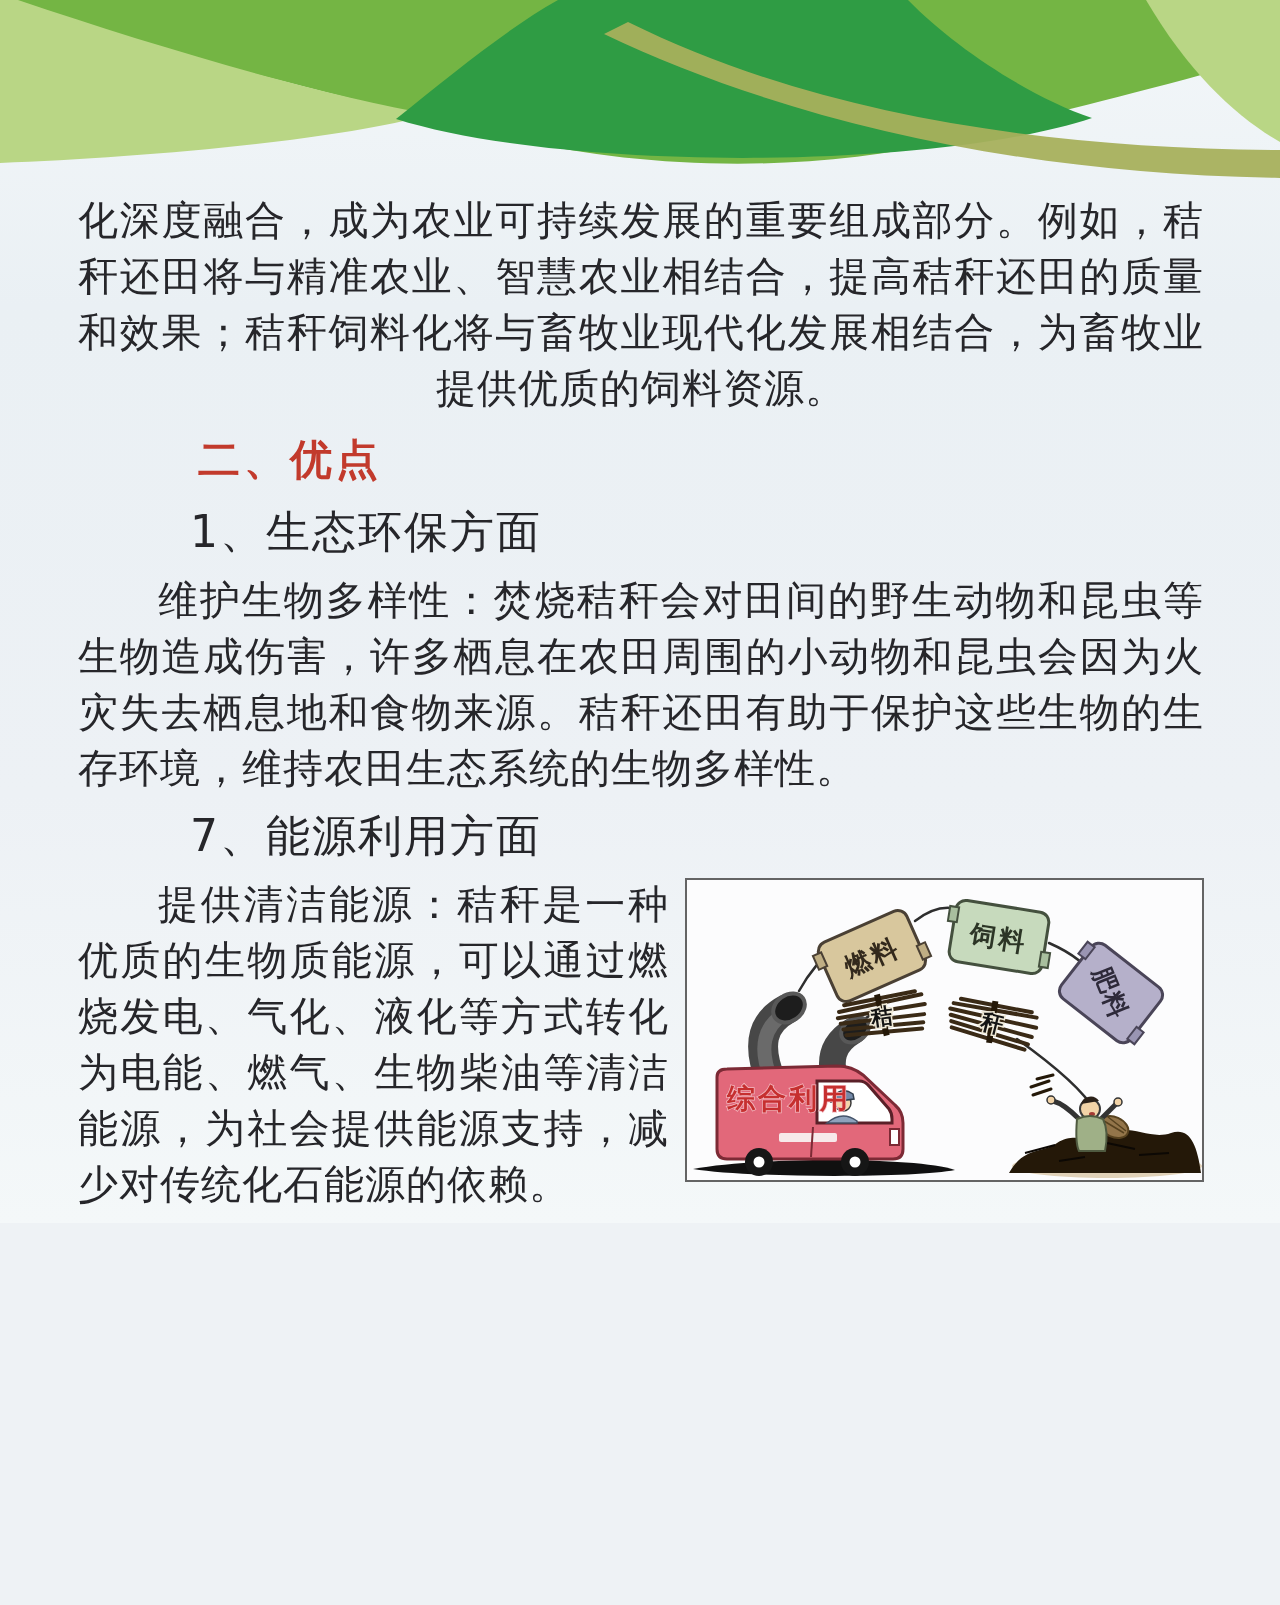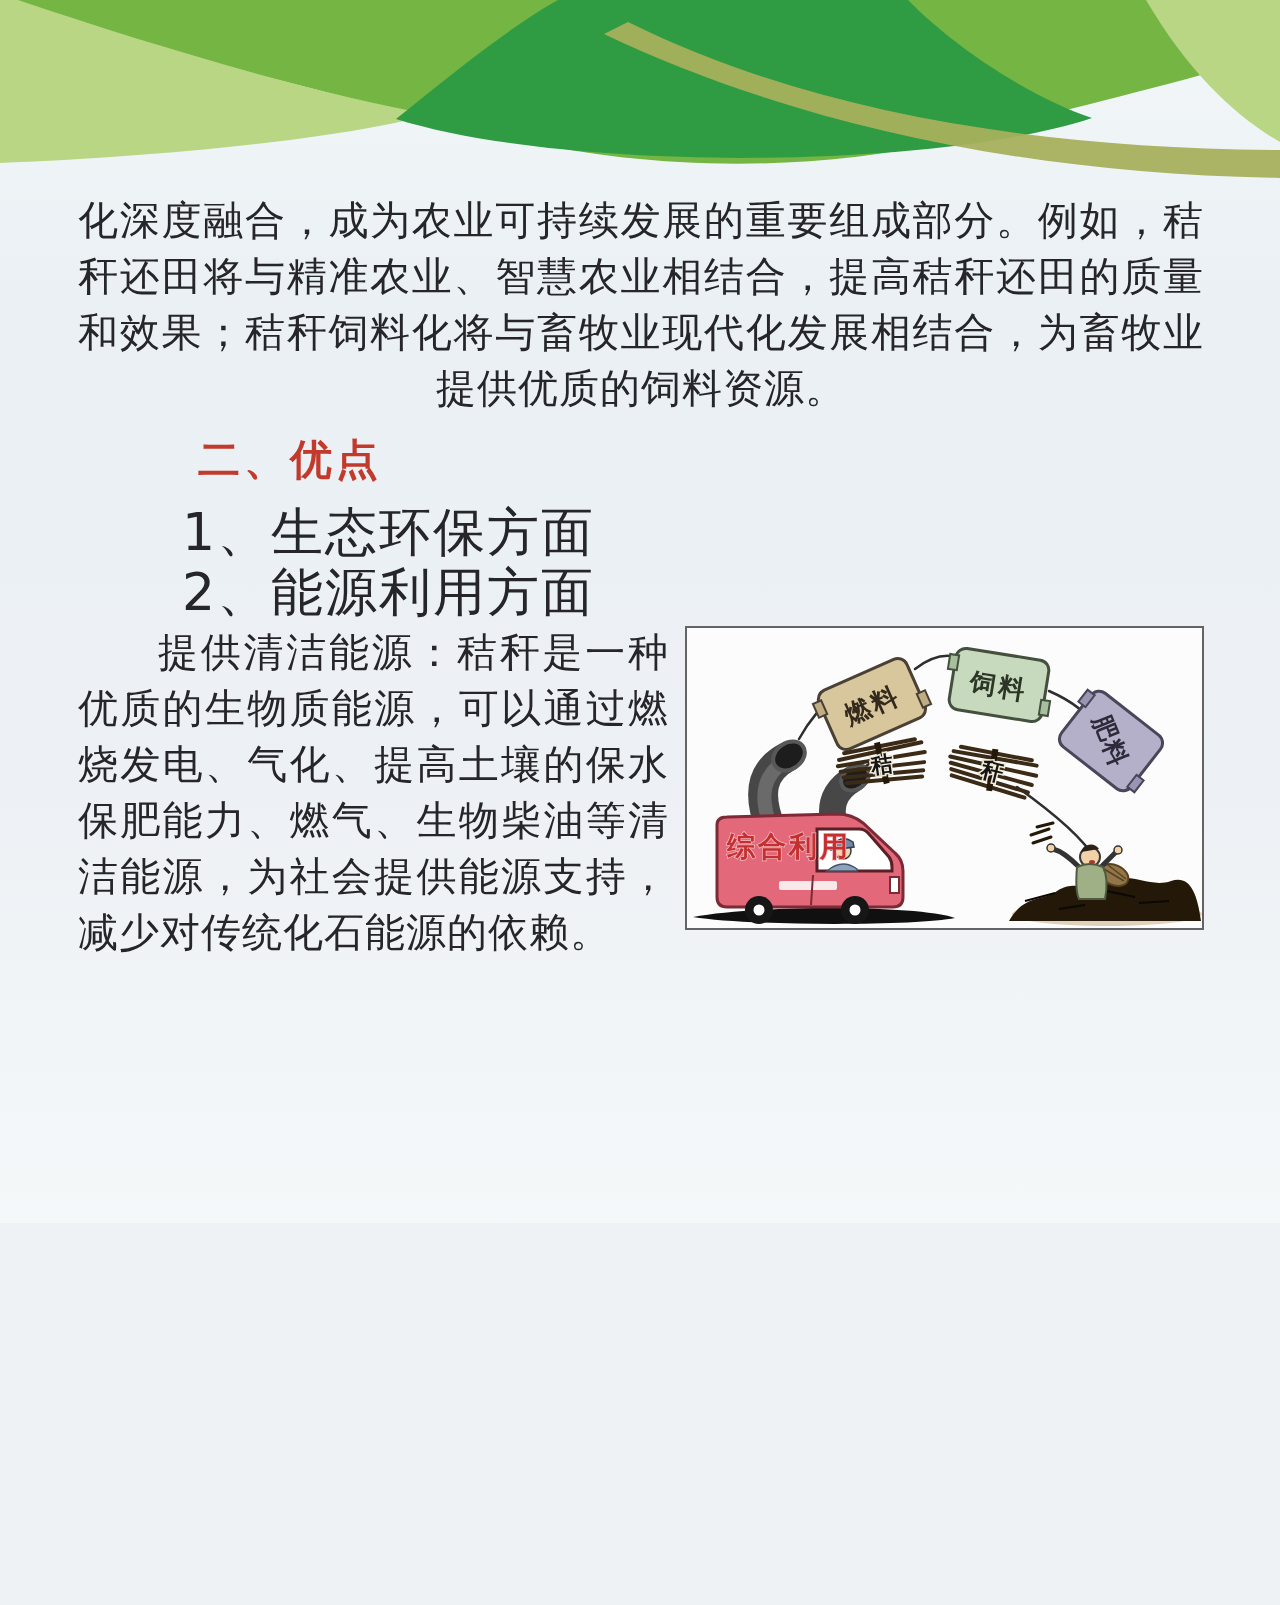--- a/index.html
+++ b/index.html
@@ -18,22 +18,22 @@
     color:#26262a;font-size:40px;line-height:56px;
   }
   .content p{margin:0;text-align:justify;letter-spacing:1px;}
   p.intro{text-indent:0;text-align-last:center;}
   p.body-para{text-indent:2em;}
   h2.section{
     margin:16px;padding-left:104px;color:#c23a2c;
     font-size:42px;line-height:56px;font-weight:bold;letter-spacing:4px;
   }
   h3.sub{
-    margin:4px;padding-left:100px;color:#26262a;
-    font-size:52px;line-height:56px;font-weight:normal;letter-spacing:2px;
+    margin:12px;padding-left:100px;color:#26262a;
+    font-size:44px;line-height:56px;font-weight:normal;letter-spacing:2px;
   }
   .energy::after{content:"";display:block;clear:both;}
   figure.illu{
     float:right;width:519px;height:304px;margin:2px 0 6px 16px;padding:0;
     border:2px solid #646464;background:#fcfcfd;box-sizing:border-box;
   }
   figure.illu svg{width:100%;height:100%;display:block;}
   .cartoon-text{font-family:"DejaVu Sans","Liberation Sans",sans-serif;font-weight:bold;}
 </style>
 </head>
@@ -52,22 +52,23 @@
   <main class="content">
 
     <p class="intro">化深度融合，成为农业可持续发展的重要组成部分。例如，秸秆还田将与精准农业、智慧农业相结合，提高秸秆还田的质量和效果；秸秆饲料化将与畜牧业现代化发展相结合，为畜牧业提供优质的饲料资源。</p>
 
     <h2 class="section">二、优点</h2>
 
     <h3 class="sub">1、生态环保方面</h3>
 
 
 
+    <p class="body-para">维护生物多样性：焚烧秸秆会对田间的野生动物和昆虫等生物造成伤害，许多栖息在农田周围的小动物和昆虫会因为火灾失去栖息地和食物来源。秸秆还田有助于保护这些生物的生存环境，维持农田生态系统的生物多样性。</p>
 
-    <h3 class="sub">2、能源利用方面</h3>
+    <h3 class="sub">7、能源利用方面</h3>
 
     <div class="energy">
 
       <figure class="illu">
         <svg viewBox="0 0 515 298">
 
           <ellipse cx="420" cy="285" rx="95" ry="12" fill="#c9ad80" opacity="0.55"></ellipse>
           <path fill="#241808" d="M322,292 C336,266 356,272 370,262 C388,250 404,264 418,254 C440,240 462,260 484,252 C502,246 510,262 514,292 Z"></path>
           <path stroke="#0c0804" stroke-width="2" fill="none" d="M338,272 l30,-8 M420,262 l28,6 M372,280 l26,-4 M452,274 l30,-2"></path>
 
@@ -146,17 +147,17 @@
             <circle cx="431" cy="221" r="4" fill="#f2d3a7" stroke="#333" stroke-width="1.5"></circle>
             <circle cx="403" cy="228" r="10" fill="#f2d3a7" stroke="#3a3a3a" stroke-width="2"></circle>
             <path d="M394,223 a10,10 0 0 1 18,-3 l-18,3 z" fill="#2b2119"></path>
             <ellipse cx="405" cy="233" rx="3" ry="2" fill="#a33a33"></ellipse>
             <path d="M390,238 Q388,262 392,270 L418,270 Q422,250 416,238 Q403,232 390,238 Z" fill="#9fb087" stroke="#4f5a40" stroke-width="2"></path>
           </g>
 
         </svg>
       </figure>
 
-      <p class="body-para">提供清洁能源：秸秆是一种优质的生物质能源，可以通过燃烧发电、气化、提高土壤的保水保肥能力、燃气、生物柴油等清洁能源，为社会提供能源支持，减少对传统化石能源的依赖。</p>
+      <p class="body-para">提供清洁能源：秸秆是一种优质的生物质能源，可以通过燃烧发电、气化、液化等方式转化为电能、燃气、生物柴油等清洁能源，为社会提供能源支持，减少对传统化石能源的依赖。</p>
     </div>
 
   </main>
 </div>
 
 </body></html>

